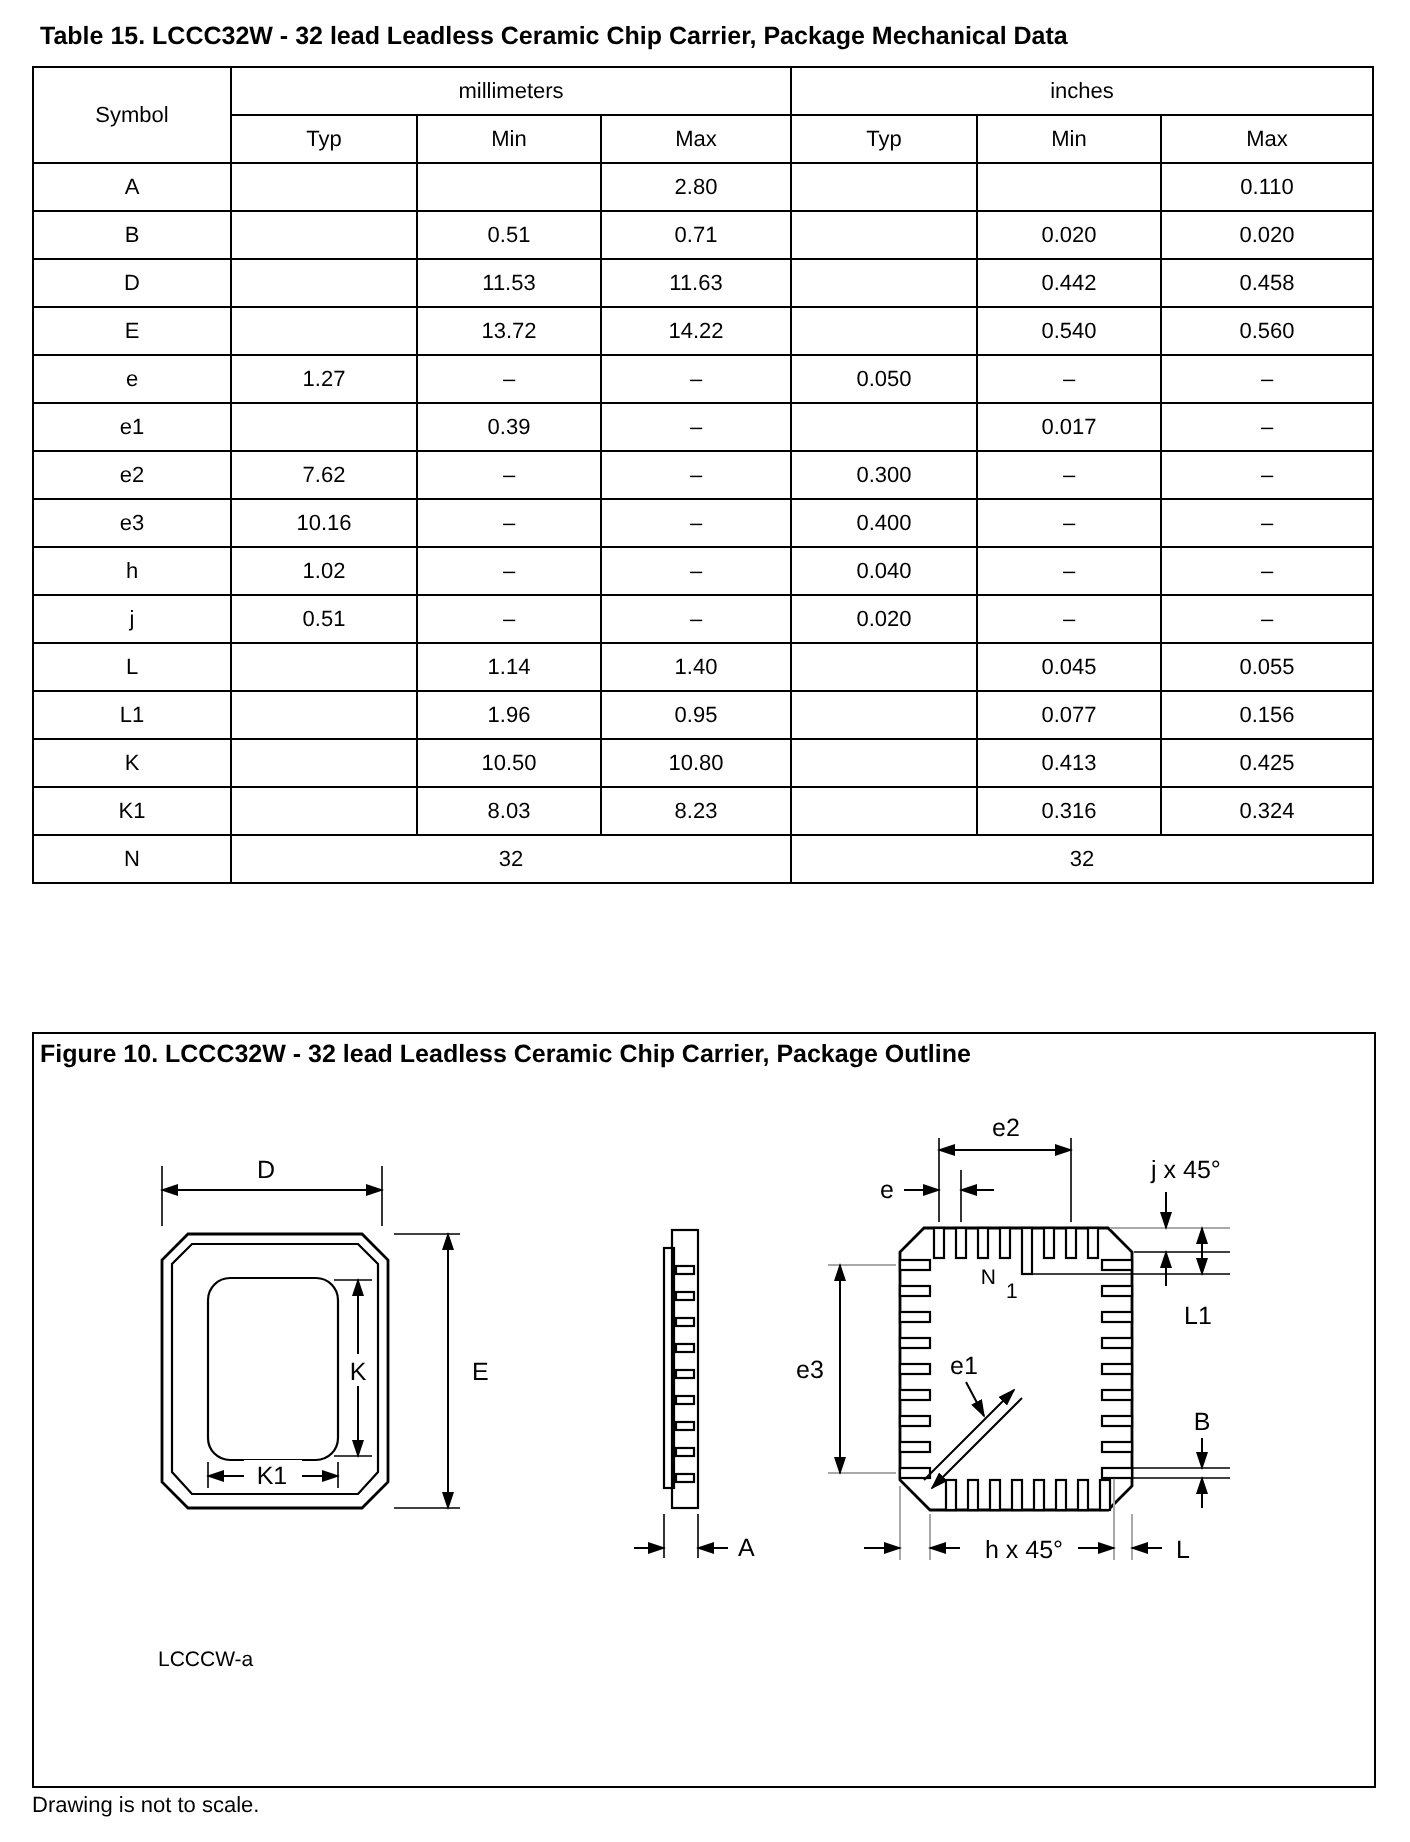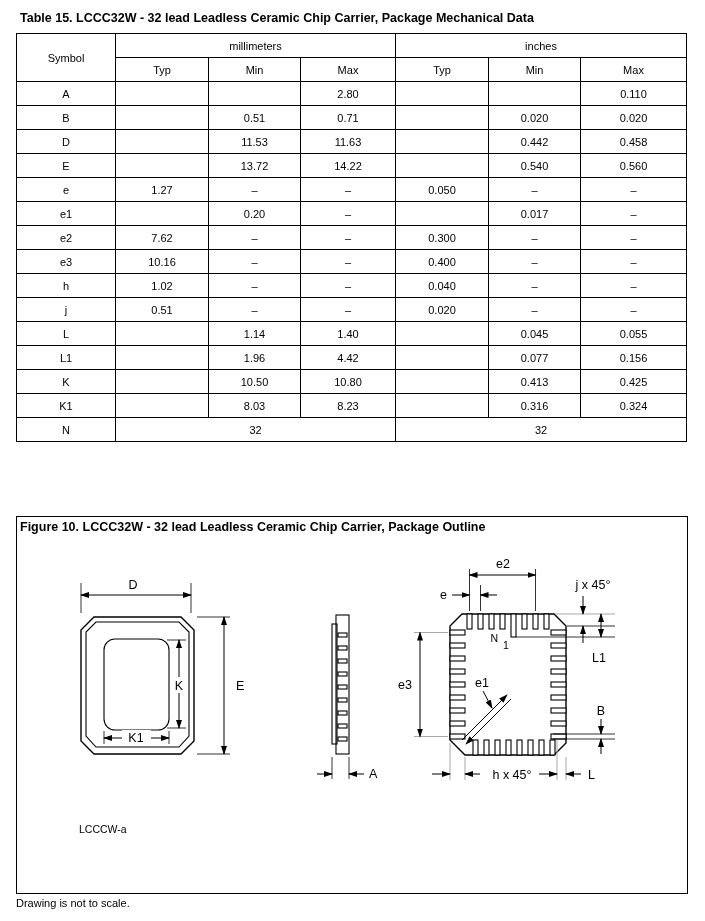--- a/index.html
+++ b/index.html
@@ -96,21 +96,21 @@
     <td>1.27</td>
     <td>–</td>
     <td>–</td>
     <td>0.050</td>
     <td>–</td>
     <td>–</td>
   </tr>
   <tr>
     <td>e1</td>
     <td></td>
-    <td>0.20</td>
+    <td>0.39</td>
     <td>–</td>
     <td></td>
     <td>0.017</td>
     <td>–</td>
   </tr>
   <tr>
     <td>e2</td>
     <td>7.62</td>
     <td>–</td>
     <td>–</td>
@@ -151,21 +151,21 @@
     <td>1.14</td>
     <td>1.40</td>
     <td></td>
     <td>0.045</td>
     <td>0.055</td>
   </tr>
   <tr>
     <td>L1</td>
     <td></td>
     <td>1.96</td>
-    <td>4.42</td>
+    <td>0.95</td>
     <td></td>
     <td>0.077</td>
     <td>0.156</td>
   </tr>
   <tr>
     <td>K</td>
     <td></td>
     <td>10.50</td>
     <td>10.80</td>
     <td></td>

